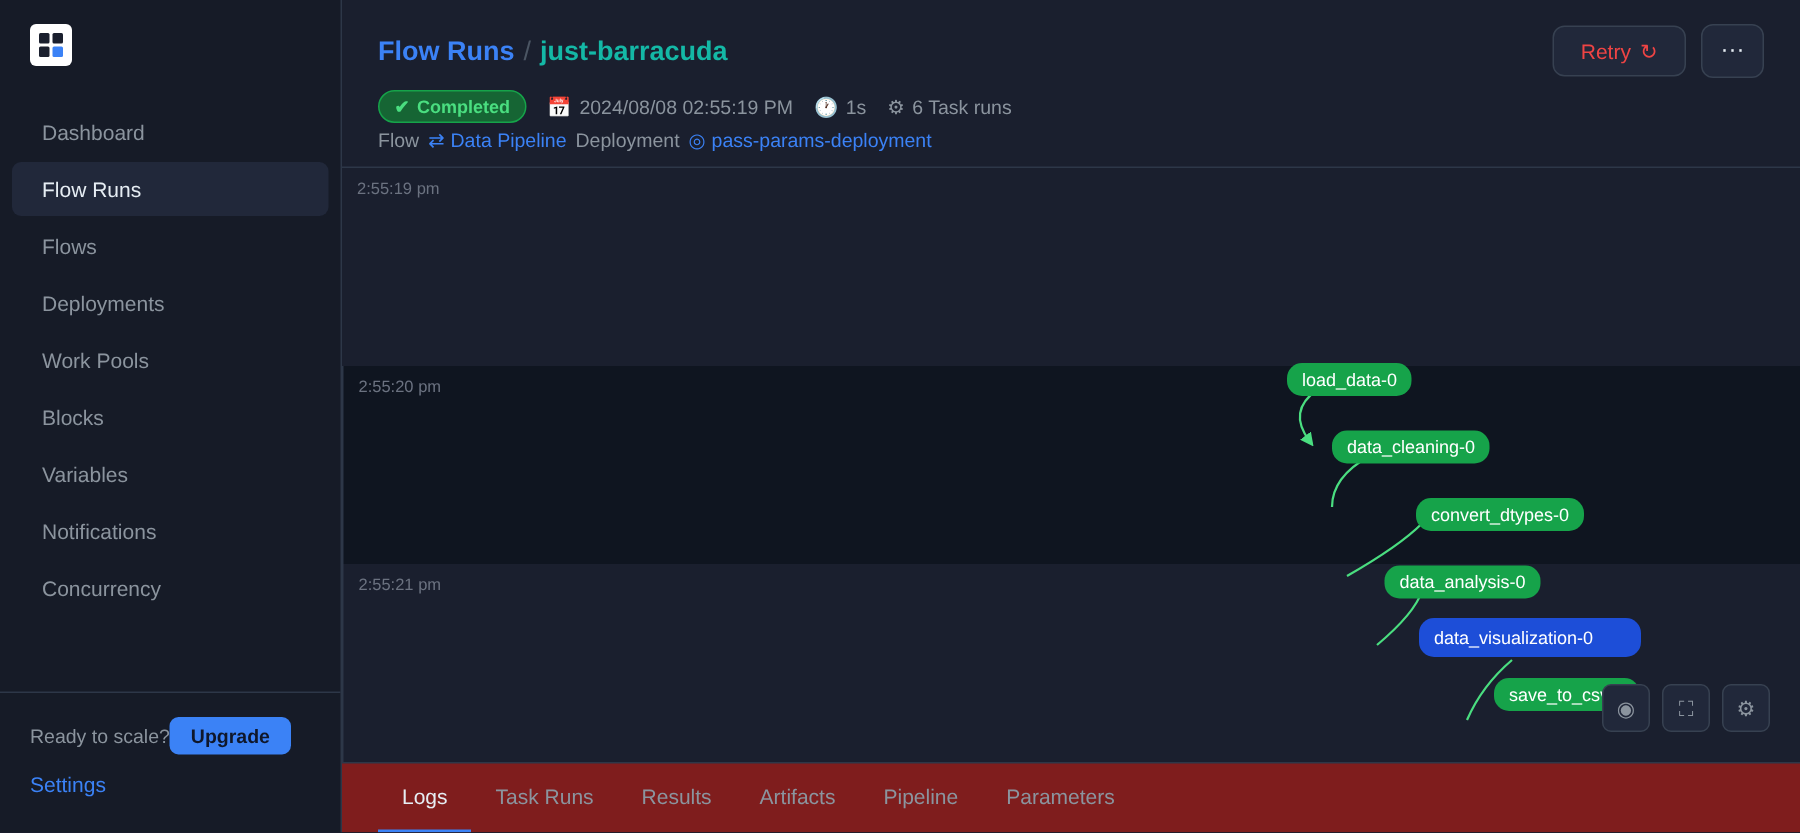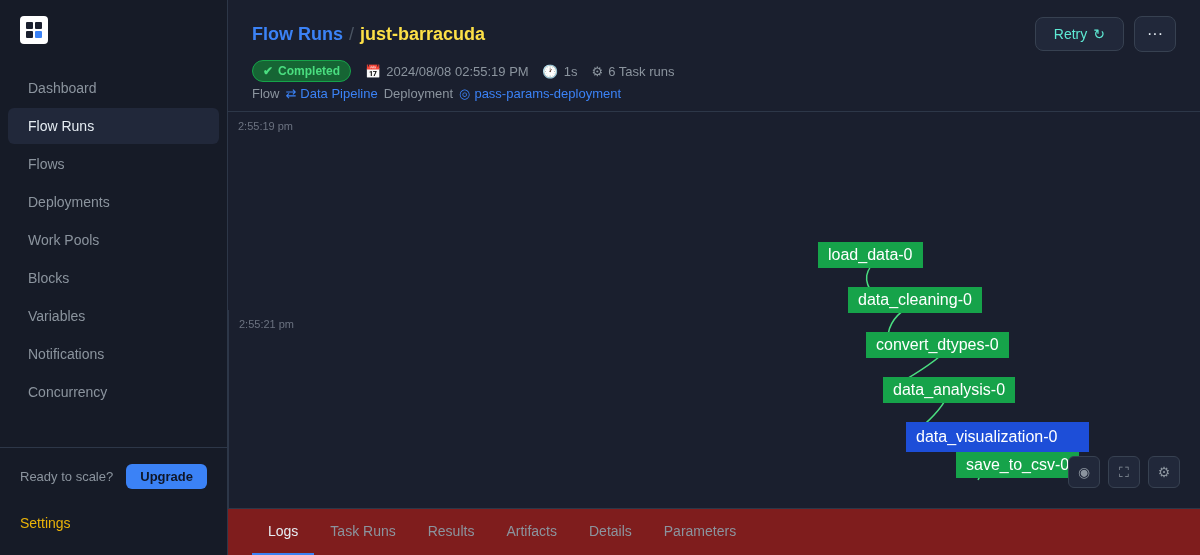--- a/index.html
+++ b/index.html
@@ -53,40 +53,39 @@
       transition: background 0.15s;
     }
     .nav-item.active { color: #e6edf3; background: #21283a; }
     .sidebar-bottom {
       padding: 16px 20px;
       border-top: 1px solid #2d3748;
     }
     .upgrade-row {
       display: flex;
       align-items: center;
-      justify-content: space-between;
-      margin-bottom: 18px;
+      margin-bottom: 4px;
     }
     .upgrade-label {
       font-size: 13px;
       color: #8b949e;
     }
     .upgrade-btn {
       background: #3b82f6;
       color: #0f172a;
       border: none;
       border-radius: 6px;
       padding: 5px 14px;
       font-size: 13px;
       font-weight: 600;
       cursor: pointer;
     }
     .settings-item {
       padding: 8px 0;
-      color: #eab308;
+      color: #3b82f6;
       font-size: 14px;
       cursor: pointer;
     }
 
     
     .main {
       flex: 1;
       display: flex;
       flex-direction: column;
       height: 555px;
@@ -112,33 +111,33 @@
       gap: 6px;
       font-size: 18px;
       font-weight: 600;
     }
     .breadcrumb-link {
       color: #3b82f6;
       cursor: pointer;
       text-decoration: none;
     }
     .breadcrumb-sep { color: #4b5563; font-weight: 300; }
-    .breadcrumb-current { color: #fde047; }
+    .breadcrumb-current { color: #14b8a6; }
     .header-actions {
       display: flex;
       align-items: center;
       gap: 10px;
     }
     .retry-btn {
       display: flex;
       align-items: center;
       gap: 6px;
       background: #21283a;
       border: 1px solid #374151;
-      color: #5eead4;
+      color: #ef4444;
       border-radius: 8px;
       padding: 8px 18px;
       font-size: 14px;
       font-weight: 500;
       cursor: pointer;
     }
     .more-btn {
       background: #21283a;
       border: 1px solid #374151;
       color: #e6edf3;
@@ -242,26 +241,27 @@
       top: 0; left: 0; right: 0; bottom: 0;
     }
     .task-node {
       position: absolute;
       display: flex;
       align-items: center;
     }
     .task-pill {
       background: #16a34a;
       color: #fff;
-      border-radius: 0;
+      border-radius: 10px;
       padding: 4px 10px;
-      font-size: 16px;
+      font-size: 12px;
       font-weight: 500;
       white-space: nowrap;
       cursor: pointer;
+      margin-left: 40px;
     }
 
     
     .map-controls {
       position: absolute;
       bottom: 20px;
       right: 20px;
       display: flex;
       gap: 8px;
     }
@@ -394,20 +394,23 @@
     </div>
   </div>
 
   <div class="timeline-area">
     <div class="timeline-canvas">
 
       <div class="timeline-grid">
         <div class="timeline-col">
           <span class="timeline-label">2:55:19 pm</span>
         </div>
+        <div class="timeline-col active-col">
+          <span class="timeline-label">2:55:20 pm</span>
+        </div>
         <div class="timeline-col">
           <span class="timeline-label">2:55:21 pm</span>
         </div>
       </div>
 
       <div class="tasks-container">
         <svg class="arrow-svg">
 
           <path d="M 650 148 Q 630 162 645 182" stroke="#4ade80" stroke-width="1.5" fill="none" marker-end="url(#arrow)"></path>
 
@@ -426,29 +429,29 @@
         </svg>
 
         <div class="task-node" style="top:130px; left:590px;">
           <div class="task-pill">load_data-0</div>
         </div>
 
         <div class="task-node" style="top:175px; left:620px;">
           <div class="task-pill">data_cleaning-0</div>
         </div>
 
-        <div class="task-node" style="top:220px; left:638px;justify-content:center;">
+        <div class="task-node" style="top:220px; left:676px;justify-content:center;">
           <div class="task-pill">convert_dtypes-0</div>
         </div>
 
         <div class="task-node" style="top:265px; left:655px;justify-content:center;">
           <div class="task-pill">data_analysis-0</div>
         </div>
 
-        <div class="task-node" style="top:310px; left:678px;align-items:flex-end;">
+        <div class="task-node" style="top:300px; left:678px;align-items:flex-end;">
           <div class="task-pill" style="background:#1d4ed8; padding: 6px 32px 6px 10px;">data_visualization-0</div>
         </div>
 
         <div class="task-node" style="top:340px; left:728px;">
           <div class="task-pill">save_to_csv-0</div>
         </div>
       </div>
 
       <div class="map-controls">
         <div class="map-ctrl-btn">◉</div>
@@ -457,17 +460,17 @@
       </div>
     </div>
 
   </div>
 
   <div class="tabs-bar">
     <div class="tab-item active">Logs</div>
     <div class="tab-item">Task Runs</div>
     <div class="tab-item">Results</div>
     <div class="tab-item">Artifacts</div>
-    <div class="tab-item">Details</div>
+    <div class="tab-item">Pipeline</div>
     <div class="tab-item">Parameters</div>
   </div>
 
 </div>
 
 </body></html>

